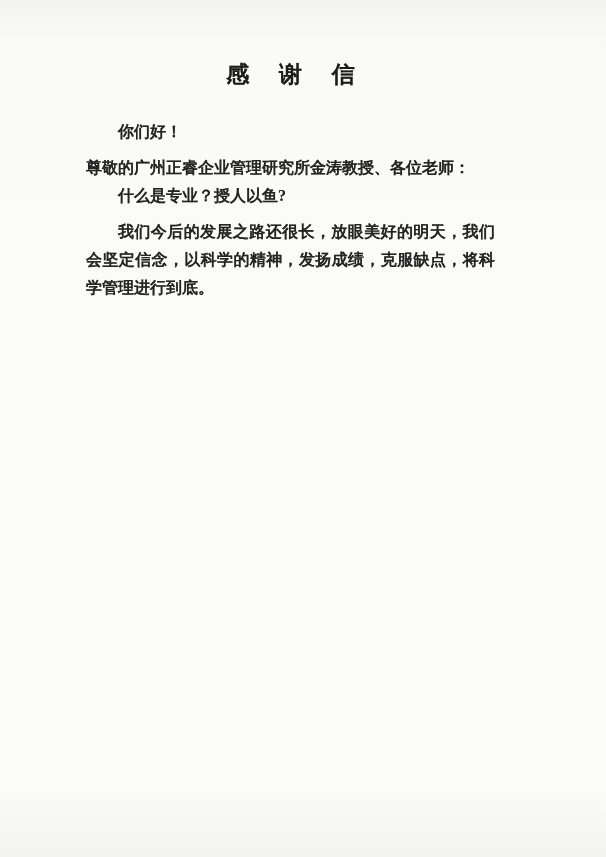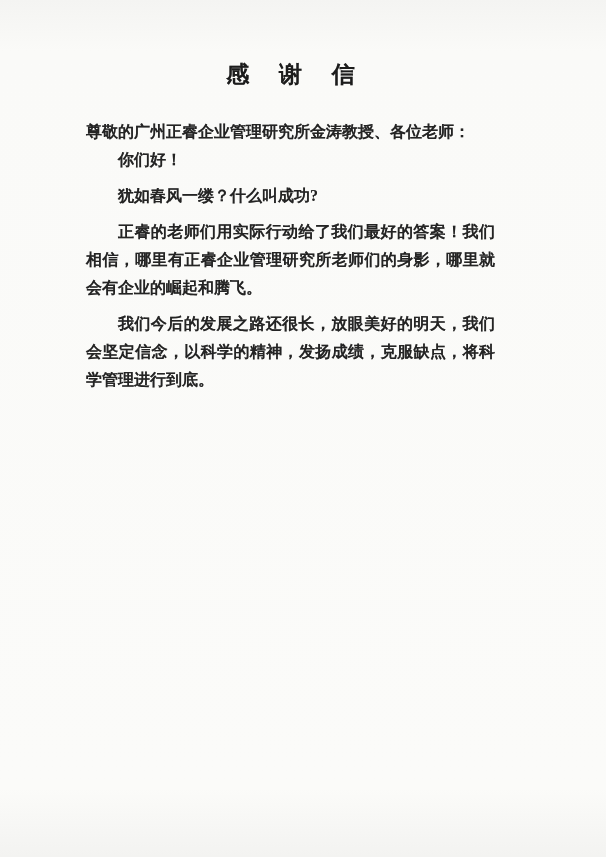--- a/index.html
+++ b/index.html
@@ -49,25 +49,24 @@
   .greeting {
     margin-bottom: 8px;
   }
 </style>
 </head>
 <body>
 
 <div class="page">
   <h1 class="title">感 谢 信</h1>
 
+  <p class="line greeting indent">你们好！</p>
+
   <p class="line salutation">尊敬的广州正睿企业管理研究所金涛教授、各位老师：</p>
-
-  <p class="line greeting indent">你们好！</p>
 
 
 
-  <p class="para indent">犹如春风一缕？什么叫成功?</p>
+  <p class="para indent">什么是专业？授人以鱼?</p>
 
-  <p class="para indent">正睿的老师们用实际行动给了我们最好的答案！我们相信，哪里有正睿企业管理研究所老师们的身影，哪里就会有企业的崛起和腾飞。</p>
 
 
   <p class="para indent">我们今后的发展之路还很长，放眼美好的明天，我们会坚定信念，以科学的精神，发扬成绩，克服缺点，将科学管理进行到底。</p>
 </div>
 
 </body></html>

